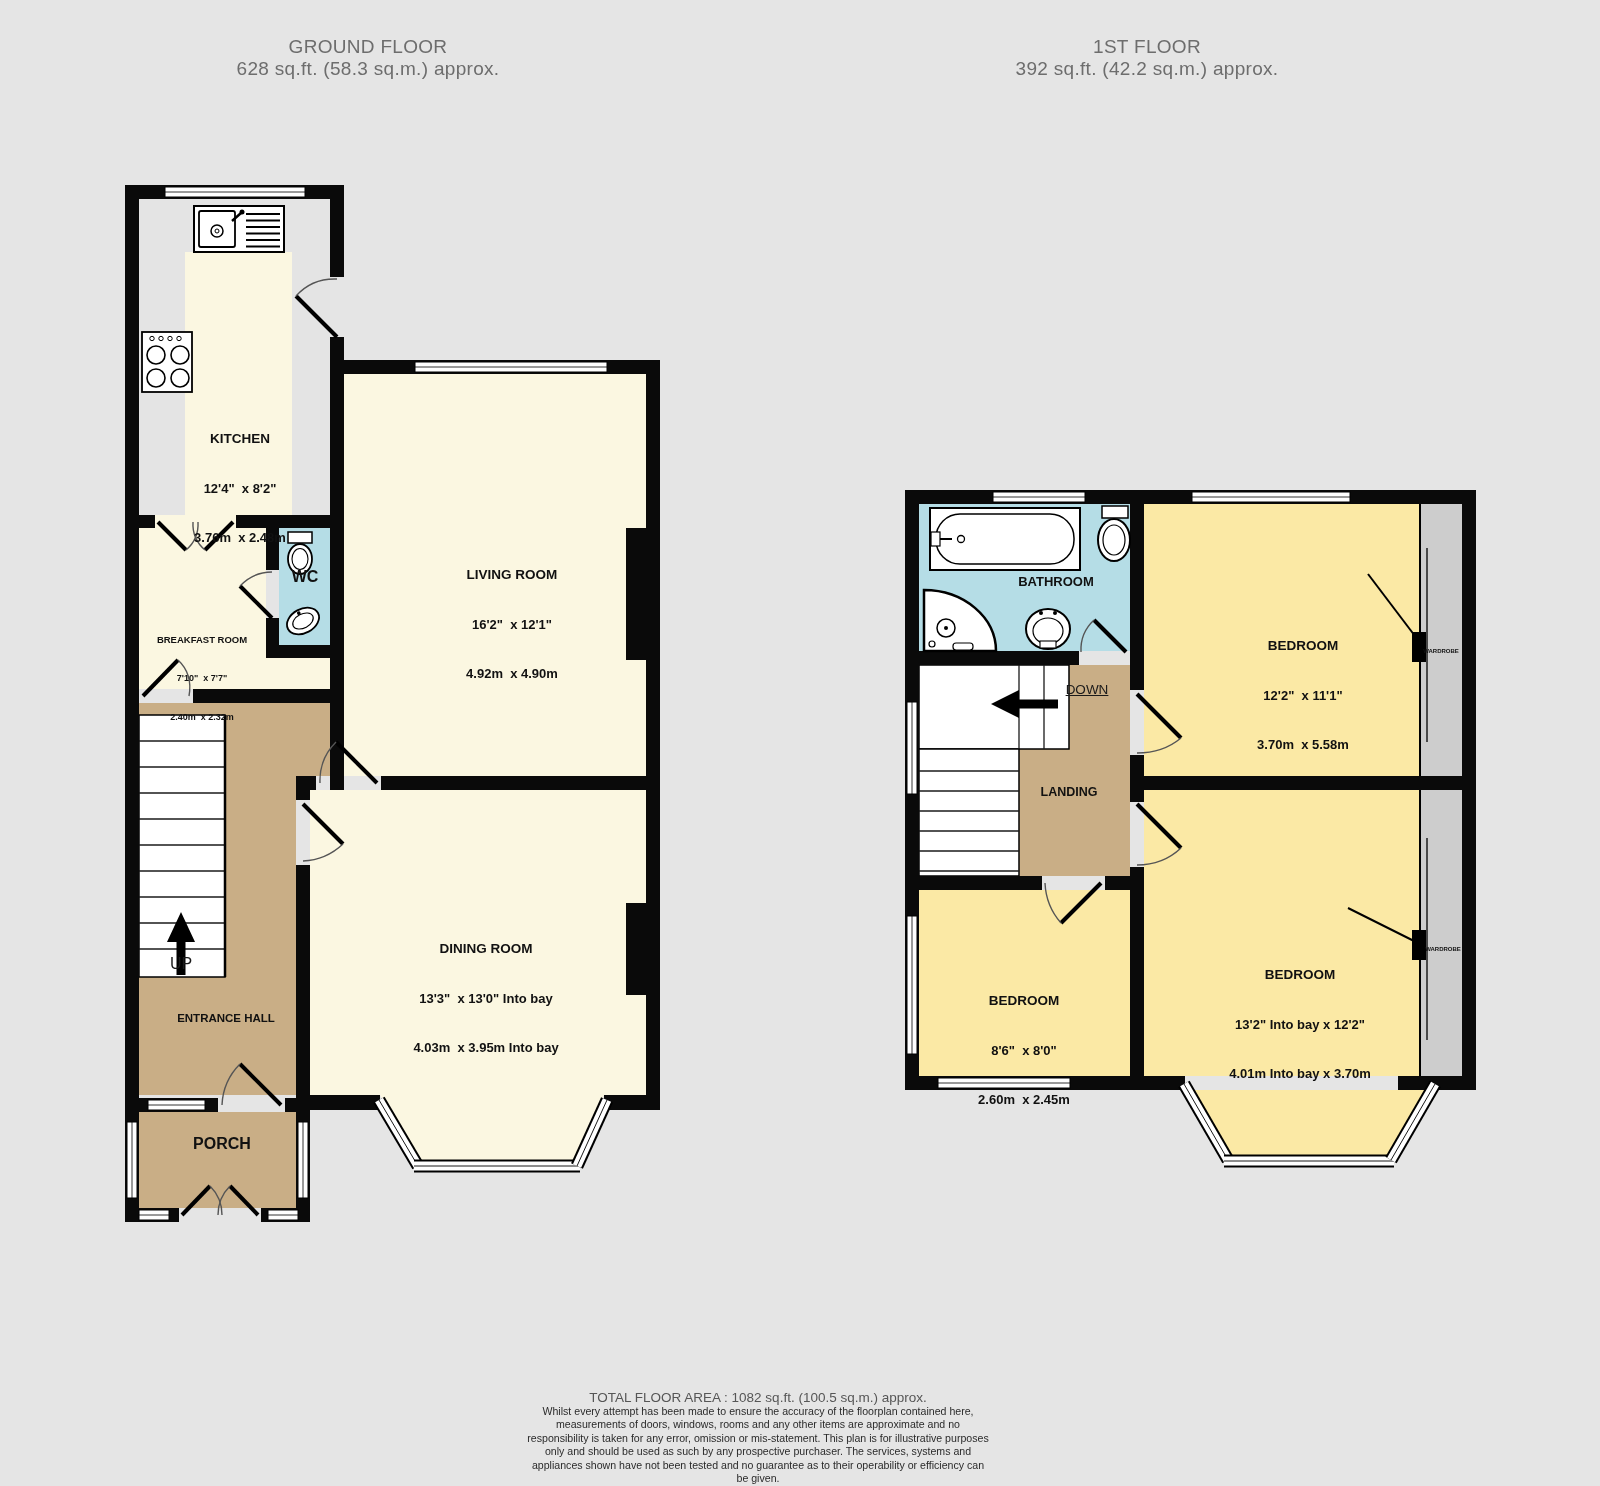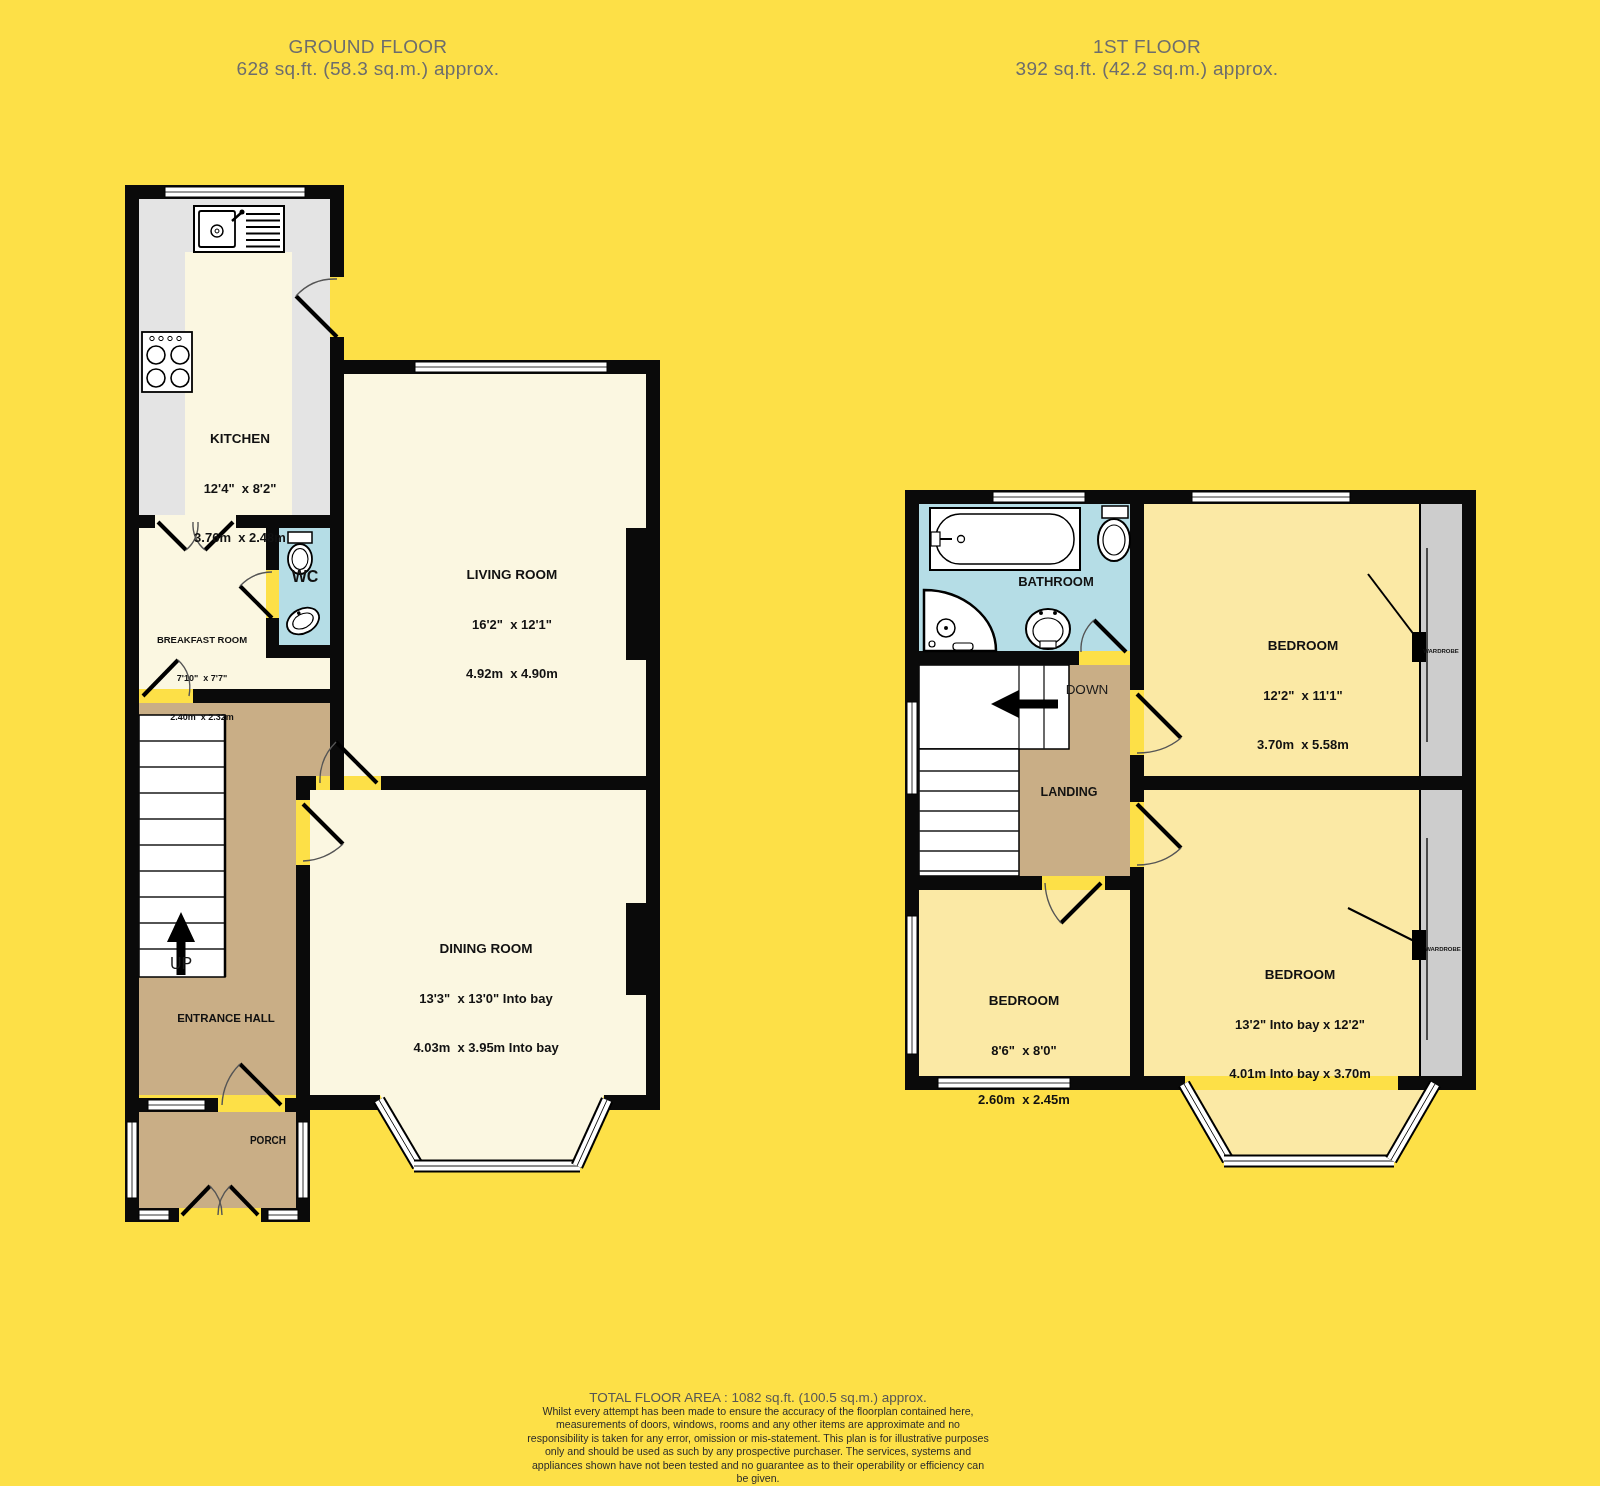--- a/index.html
+++ b/index.html
@@ -1,34 +1,34 @@
 <!DOCTYPE html>
 <html><head>
 <meta charset="utf-8">
 <style>
   html,body{margin:0;padding:0;background:#fff;}
-  .canvas{position:relative;width:1600px;height:1486px;background:#fde047;overflow:hidden;
+  .canvas{position:relative;width:1600px;height:1486px;background:#e5e5e5;overflow:hidden;
           font-family:"Liberation Sans", sans-serif;}
   svg{position:absolute;left:0;top:0;}
   .floor-title{position:absolute;transform:translateX(-50%);text-align:center;
                color:#6d6d6d;font-size:19px;line-height:22px;letter-spacing:.3px;}
   .room-label{position:absolute;transform:translateX(-50%);text-align:center;color:#111;
               font-weight:bold;white-space:pre;line-height:16.5px;}
   .room-label .nm{font-size:13.5px;}
   .room-label .dm{font-size:13px;}
   .room-label.small{line-height:13px;}
   .room-label.small .nm{font-size:9.5px;margin-top:9px;}
   .room-label.small .dm{font-size:9px;}
   .single-label{position:absolute;transform:translateX(-50%);text-align:center;
                 color:#111;font-weight:bold;}
   .wc-label{font-size:16px;}
   .bathroom-label{font-size:13px;}
   .landing-label{font-size:12.5px;}
   .hall-label{font-size:11.5px;}
-  .porch-label{font-size:10px;margin-left:46px;}
+  .porch-label{font-size:16px;}
   .dir-label{font-weight:normal;color:#1a1a1a;}
   .up-label{font-size:16px;}
   .down-label{font-size:13.5px;}
   .wardrobe-label{position:absolute;transform:translateX(-50%);font-size:6px;font-weight:bold;
                   color:#111;letter-spacing:0;}
   .footer{position:absolute;left:527px;top:1390px;width:462px;text-align:center;}
   .footer-total{font-size:13.5px;color:#565656;margin-bottom:0;}
   .footer-disclaimer{font-size:10.6px;line-height:13.4px;color:#2b2b2b;}
 </style>
 </head>
@@ -409,21 +409,21 @@
 </div>
 
 <div class="single-label dir-label up-label" style="left:181px;top:955px;">UP</div>
 
 <div class="single-label hall-label" style="left:226px;top:1012px;">ENTRANCE HALL</div>
 
 <div class="single-label porch-label" style="left:222px;top:1135px;">PORCH</div>
 
 <div class="single-label bathroom-label" style="left:1056px;top:574px;">BATHROOM</div>
 
-<div class="single-label dir-label down-label" style="left:1087px;top:682px;">DOWN</div>
+<div class="single-label dir-label down-label" style="left:1087px;top:682px;text-decoration:underline;">DOWN</div>
 
 <div class="single-label landing-label" style="left:1069px;top:785px;">LANDING</div>
 
 <div class="room-label" style="left:1303px;top:605px;">
   <div class="nm">BEDROOM</div>
   <div class="dm">12'2"  x 11'1"</div>
   <div class="dm">3.70m  x 5.58m</div>
 </div>
 
 <div class="room-label" style="left:1300px;top:934px;">

